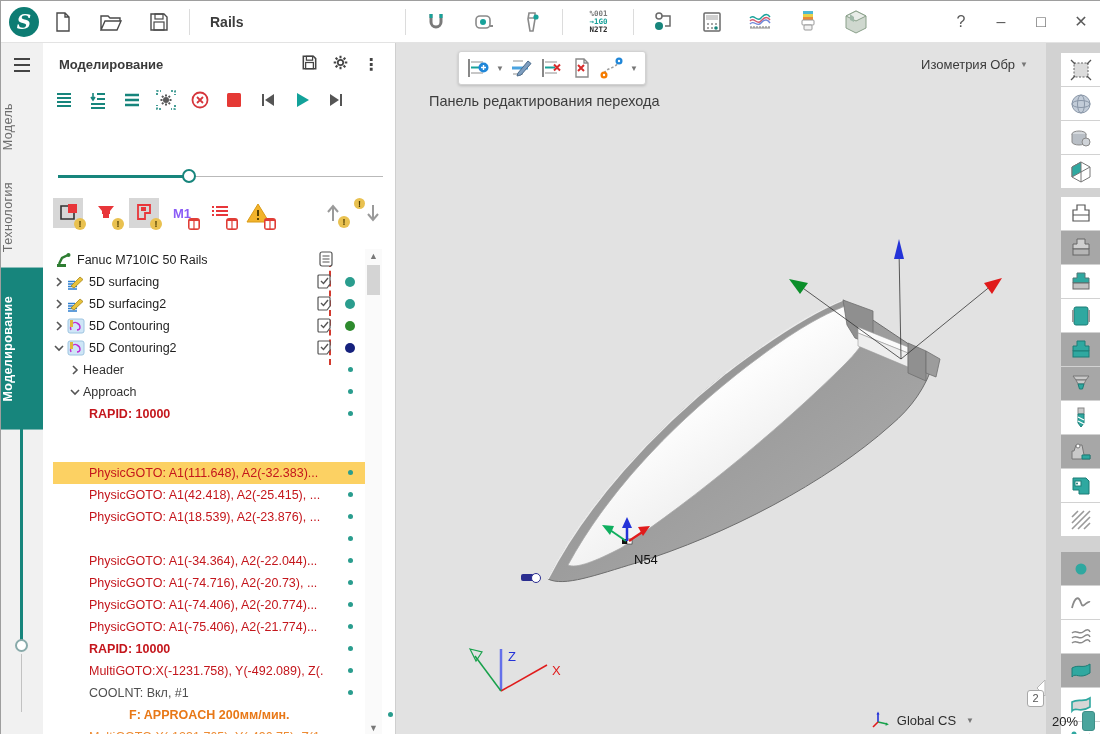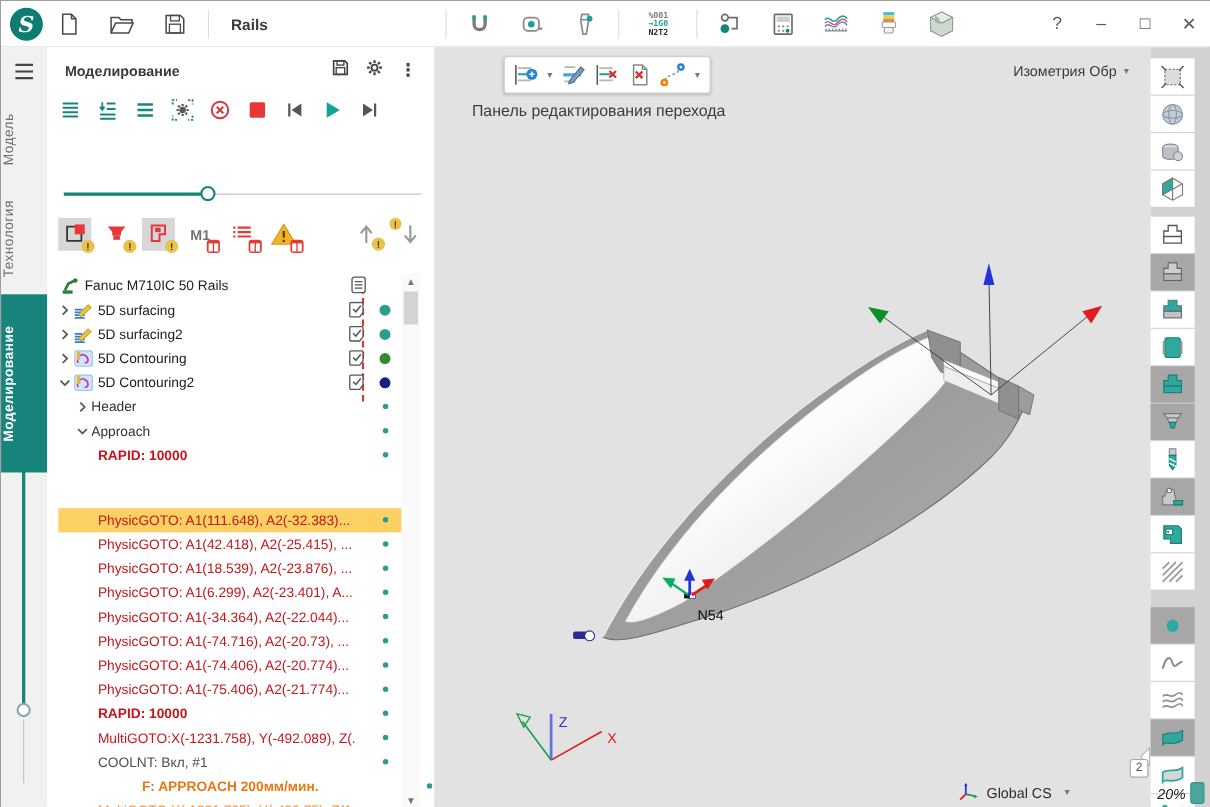--- a/index.html
+++ b/index.html
@@ -52,21 +52,21 @@
                        background:#fff; border:2px solid #17857c; }
 
   #warn-toolbar { position:absolute; left:10px; top:152px; width:333px; height:36px; display:flex;
                   align-items:center; gap:8px; }
   .wbtn { position:relative; width:30px; height:30px; display:flex; align-items:center; justify-content:center; }
   .wbtn.pressed { background:#d7d7d7; }
   .badge { position:absolute; width:12px; height:12px; border-radius:50%; background:#e9c150;
            color:#4d3c00; font:bold 9px/12px "Liberation Sans",sans-serif; text-align:center;
            right:-3px; bottom:-2px; }
   .badge.pause { border-radius:3px; background:#e03d36; color:#fff; }
-  .m1 { font:bold 13px "Liberation Sans",sans-serif; color:#737373; }
+  .m1 { font:bold 13px "Liberation Sans",sans-serif; color:#8b5cf6; }
   .spacer { flex:1; }
 
   
   #tree { position:absolute; left:0; top:206px; width:353px; height:486px; overflow:hidden; }
   #redline { position:absolute; left:286px; top:12px; width:0; height:104px; border-left:2px dashed #d23a2e; }
   .trow { position:relative; height:22px; line-height:22px; font-size:12.5px; color:#222; white-space:nowrap;
           display:flex; align-items:center; }
   .trow.sel { background:linear-gradient(#fcd163,#fcd163) no-repeat 10px 0; background-size:312px 100%; }
   .chev { width:12px; height:12px; margin-right:2px; flex:0 0 auto; }
   .ticon { width:18px; height:16px; margin-right:4px; flex:0 0 auto; }
@@ -101,21 +101,21 @@
                align-items:center; gap:3px; }
   #status-cs { position:absolute; right:70px; bottom:6px; display:flex; align-items:center; gap:8px;
                font-size:13px; color:#2d2d2d; }
   #vp-collapse { position:absolute; right:0; bottom:38px; }
   #page-badge { position:absolute; right:2px; bottom:28px; width:17px; height:17px; background:#fff;
                 border:1px solid #a8a8a8; border-radius:3px; font-size:11px; color:#555; text-align:center;
                 line-height:15px; }
 
   
   #rightbar { position:absolute; left:1045px; top:42px; width:55px; height:692px; background:#d2d2d2;
-              display:flex; flex-direction:column; align-items:flex-start;font-style:italic; }
+              display:flex; flex-direction:column; align-items:flex-end; }
   .rcell { width:40px; height:33px; margin-bottom:1px; background:#fff; display:flex; align-items:center;
            justify-content:center; flex:0 0 auto; }
   .rcell.dark { background:#a7a7a7; }
   .rgap8 { height:8px; flex:0 0 auto; } .rgap18 { height:15px; flex:0 0 auto; }
   #zoom-indicator { position:absolute; left:0; bottom:4px; width:55px; display:flex; align-items:center;
                     justify-content:center; gap:4px; font-size:13px; color:#222; }
   .battery { width:13px; height:20px; border:1px solid #3f8f88; border-radius:3px; background:#4aa59d; }
 </style>
 </head>
 <body>
@@ -482,21 +482,20 @@
         </div>
         <div class="trow" style="padding-left: 46px;">
           <span class="tlabel c-physic">PhysicGOTO: A1(42.418), A2(-25.415), ...</span>
           <span class="rt smalldot"></span>
         </div>
         <div class="trow" style="padding-left: 46px;">
           <span class="tlabel c-physic">PhysicGOTO: A1(18.539), A2(-23.876), ...</span>
           <span class="rt smalldot"></span>
         </div>
         <div class="trow" style="padding-left: 46px;">
-          <span class="tlabel c-physic">PhysicGOTO: A1(6.299), A2(-23.401), A...</span>
           <span class="rt smalldot"></span>
         </div>
         <div class="trow" style="padding-left: 46px;">
           <span class="tlabel c-physic">PhysicGOTO: A1(-34.364), A2(-22.044)...</span>
           <span class="rt smalldot"></span>
         </div>
         <div class="trow" style="padding-left: 46px;">
           <span class="tlabel c-physic">PhysicGOTO: A1(-74.716), A2(-20.73), ...</span>
           <span class="rt smalldot"></span>
         </div>

